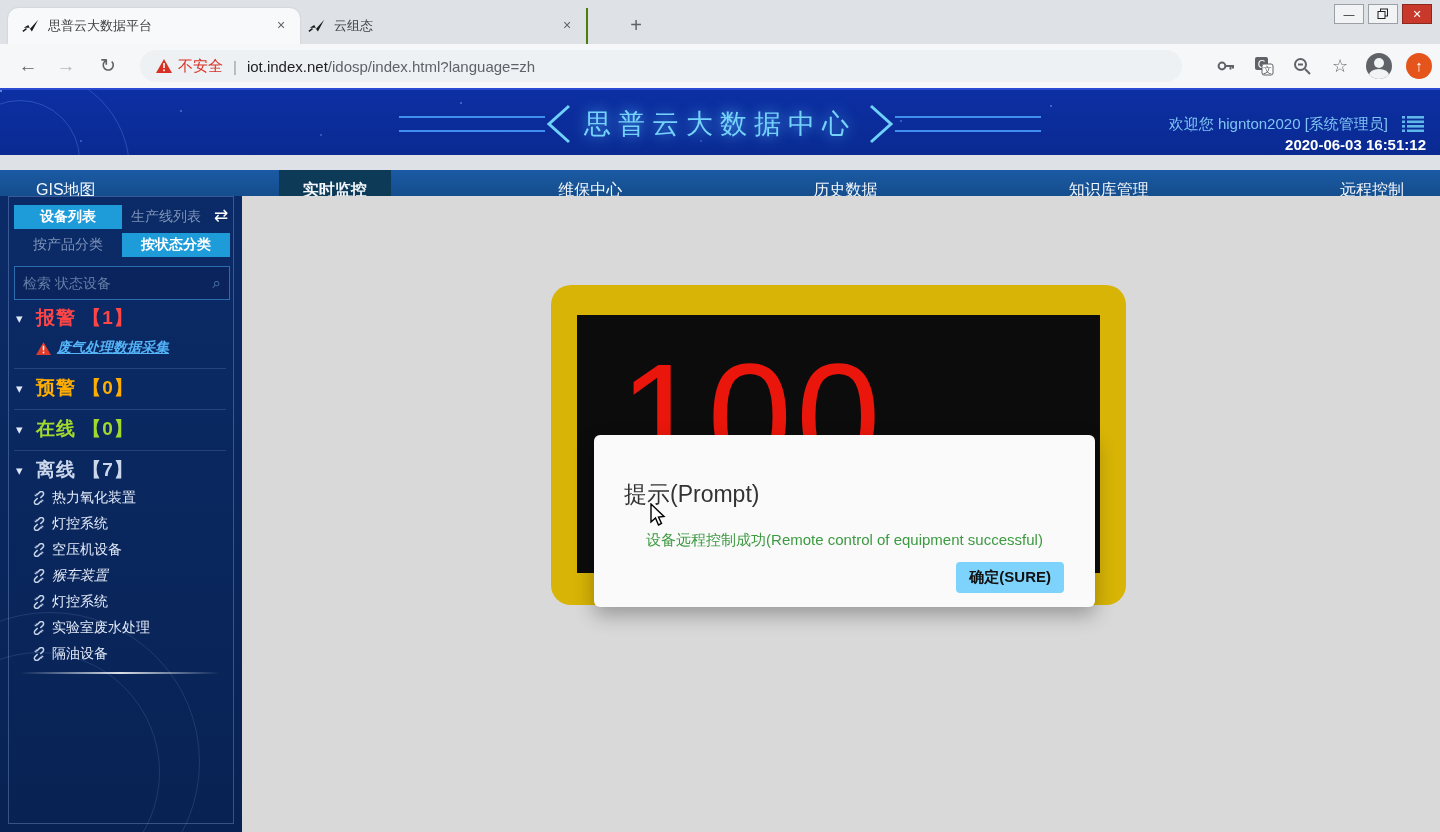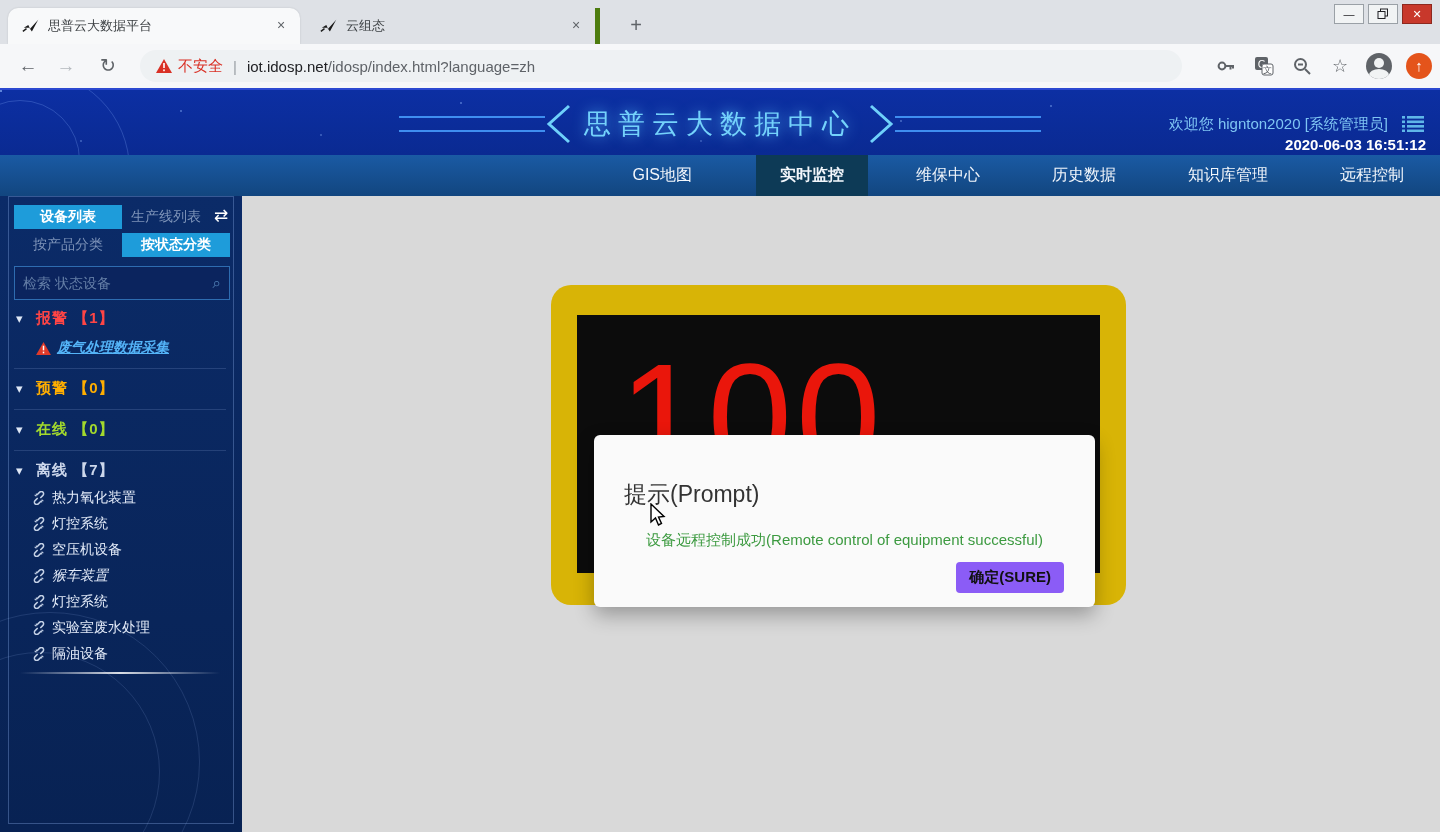--- a/index.html
+++ b/index.html
@@ -4,21 +4,21 @@
 <style>
   * { margin:0; padding:0; box-sizing:border-box; }
   html,body { width:1440px; height:832px; overflow:hidden; background:#000; }
   body { font-family:"Liberation Sans","DejaVu Sans",sans-serif; }
   #win { position:relative; width:1440px; height:832px; background:#dee1e6; overflow:hidden; }
 
   
   .tabstrip { position:absolute; left:0; top:0; width:1440px; height:44px; background:#dee1e6; }
   .tab { position:absolute; top:8px; height:36px; display:flex; align-items:center; padding:0 10px 0 14px; }
   .tab.active { left:8px; width:292px; background:#f8f9fa; border-radius:10px 10px 0 0; box-shadow:0 0 2px rgba(0,0,0,.15); }
-  .tab.inactive { left:306px; width:294px; border-right:5px solid #4d7c0f; }
+  .tab.inactive { left:294px; width:294px; border-right:2px solid #4d7c0f; }
   .tab .favicon { width:18px; height:18px; margin-right:8px; flex:none; }
   .tab .t-title { font-size:13px; color:#3c4043; white-space:nowrap; overflow:hidden; flex:1; }
   .tab .t-close { width:18px; height:18px; line-height:17px; text-align:center; border-radius:50%; color:#5f6368; font-size:14px; flex:none; cursor:pointer; }
   .newtab { position:absolute; left:622px; top:12px; width:28px; height:28px; border-radius:50%; text-align:center; line-height:26px; font-size:20px; color:#5f6368; }
   .winbtns { position:absolute; top:4px; right:8px; display:flex; gap:4px; }
   .winbtn { width:30px; height:20px; border:1px solid #9aa0a6; background:#f1f3f4; display:flex; align-items:center; justify-content:center; font-size:11px; color:#202124; }
   .winbtn.close { background:#c8382b; border-color:#8d281e; color:#fff; font-weight:bold; }
 
   .toolbar { position:absolute; left:0; top:44px; width:1440px; height:44px; background:#f6f7f9; }
   .navbtn { position:absolute; top:52px; width:28px; height:28px; font-size:19px; color:#5f6368; text-align:center; line-height:28px; }
@@ -44,59 +44,59 @@
                       900px 30px rgba(150,190,255,.45),1050px 15px rgba(150,190,255,.5),1190px 40px rgba(150,190,255,.4),
                       700px 50px rgba(150,190,255,.35),80px 50px rgba(150,190,255,.4); }
   .circuit { position:absolute; border:1px solid rgba(140,180,255,.25); border-radius:50%; }
   .brand-row { position:absolute; left:0; top:0; width:100%; height:67px; display:flex; align-items:center; justify-content:center; }
   .brand { font-size:27px; letter-spacing:7px; color:#74d2fb; text-shadow:0 0 14px rgba(90,190,255,.9); white-space:nowrap; }
   .bracket { width:175px; height:44px; margin:0 10px; flex:none; }
   .welcome { position:absolute; right:52px; top:25px; font-size:15px; color:#7fc5f3; white-space:nowrap; }
   .hdr-menu-ic { position:absolute; right:16px; top:26px; width:22px; height:16px; }
   .datetime { position:absolute; right:14px; top:46px; font-size:15px; font-weight:bold; color:#ffffff; }
 
-  .pg-nav { position:absolute; left:0; top:67px; width:1440px; height:41px; background:linear-gradient(180deg,#1a5aa4,#12467f); display:flex; align-items:stretch; justify-content:flex-end; }
+  .pg-nav { position:absolute; left:0; top:82px; width:1440px; height:41px; background:linear-gradient(180deg,#1a5aa4,#12467f); display:flex; align-items:stretch; justify-content:space-between; }
   .nav-item { display:flex; align-items:center; padding:0 24px; margin:0 12px; color:#f2f6fb; font-size:16px; cursor:pointer; }
   .nav-item.active { background:#0d3a56; font-weight:bold;margin-left:28px; }
 
   .content { position:absolute; left:0; top:108px; width:1440px; height:636px; }
   .sidebar { position:absolute; left:0; top:0; width:242px; height:636px; background:linear-gradient(180deg,#0b2b68,#08destroy 100%); background:linear-gradient(180deg,#0b2b68,#082253); overflow:hidden; }
   .sb-panel { position:absolute; left:8px; top:0px; width:226px; height:628px; border:1px solid rgba(140,175,235,.35); }
   .sb-arc { position:absolute; border:1px solid rgba(170,200,255,.14); border-radius:50%; }
 
   .lt-row { position:absolute; left:14px; height:24px; display:flex; }
   .lt-cell { height:24px; display:flex; align-items:center; justify-content:center; font-size:14px; color:#7d93b8; cursor:pointer; }
   .lt-cell.on { background:#1e9cda; color:#fff; font-weight:bold; }
   .swap-ic { position:absolute; left:210px; top:9px; width:22px; height:22px; color:#fff; font-size:17px; line-height:22px; text-align:center; }
 
   .search { position:absolute; left:14px; top:70px; width:216px; height:27px; background:rgba(12,34,90,.65); border:1px solid #2e6cb0; display:flex; align-items:center; padding:16px 8px; }
   .search input { flex:1; background:transparent; border:0; outline:none; color:#cfe0f5; font-size:14px; font-family:inherit; }
   .search input::placeholder { color:#647ea6; }
   .search .mag { color:#4f7fb5; font-size:15px; }
 
   .tree-row { position:absolute; left:16px; width:212px; height:24px; display:flex; align-items:center; cursor:pointer; }
   .chev { width:20px; color:#dfe8f6; font-size:13px; flex:none; }
-  .grp-label { font-size:15px; font-weight:bold; letter-spacing:1px; }
+  .grp-label { font-size:19px; font-weight:bold; letter-spacing:1px; }
   .sb-div { position:absolute; left:14px; width:212px; height:1px; background:rgba(160,190,240,.18); }
   .alarm-item { position:absolute; left:36px; height:24px; display:flex; align-items:center; cursor:pointer; }
   .alarm-item .lbl { font-size:14px; font-style:italic; font-weight:bold; text-decoration:underline; color:#54b4f8; margin-left:6px; }
   .dev-item { position:absolute; left:32px; height:24px; display:flex; align-items:center; cursor:pointer; }
   .dev-item .lbl { font-size:14px; color:#e2eaf8; margin-left:6px; }
   .botline { position:absolute; left:20px; top:476px; width:200px; height:2px;
              background:linear-gradient(90deg,rgba(255,255,255,0),rgba(255,255,255,.85),rgba(255,255,255,0)); }
 
   .main { position:absolute; left:242px; top:0; width:1198px; height:636px; background:#d9d9d9; }
   .device-card { position:absolute; left:309px; top:89px; width:575px; height:320px; background:#d8b406; border-radius:20px; }
   .device-screen { position:absolute; left:26px; top:30px; width:523px; height:258px; background:#0c0c0c; overflow:hidden; }
   .device-value { position:absolute; left:42px; top:26px; font-size:152px; line-height:1; color:#ea160b; letter-spacing:4px; }
 
   .dialog { position:absolute; left:346px; top:239px; width:501px; height:172px; background:#fafafa; border-radius:6px; box-shadow:0 8px 20px rgba(0,0,0,.3);margin-left:6px; }
   .dlg-title { position:absolute; left:30px; top:44px; font-size:23px; color:#333; }
   .dlg-msg { position:absolute; left:0; top:96px; width:100%; text-align:center; font-size:15px; color:#3c9a40; }
-  .dlg-ok { position:absolute; right:31px; bottom:14px; height:31px; padding:0 13px; background:#8b5cf6; border:0; border-radius:4px; font-size:15px; font-weight:bold; color:#111; font-family:inherit; cursor:pointer; }
+  .dlg-ok { position:absolute; right:31px; bottom:14px; height:31px; padding:0 13px; background:#7dd3fc; border:0; border-radius:4px; font-size:15px; font-weight:bold; color:#111; font-family:inherit; cursor:pointer; }
 
   .cursor { position:absolute; left:650px; top:503px; width:18px; height:26px; z-index:50; }
 </style>
 </head>
 <body>
 
 <div id="win">
 
   <div class="tabstrip">
     <div class="tab active">
@@ -133,21 +133,21 @@
   <div class="navbtn fwd" style="left:52px">→</div>
   <div class="navbtn" style="left:94px">↻</div>
   <div class="addrpill">
     <svg class="warn-tri" viewBox="0 0 16 14">
         <path d="M8 0 L16 14 H0 Z" fill="#d93025"></path>
         <rect x="7.2" y="4" width="1.6" height="5" fill="#fff"></rect>
         <rect x="7.2" y="10.4" width="1.6" height="1.8" fill="#fff"></rect>
       </svg>
     <span class="sec-label">不安全</span>
     <span class="url-sep">|</span>
-    <span class="url-host">iot.idosp.net</span>
+    <span class="url-host">iot.index.net</span>
       <span class="url-path">/idosp/index.html?language=zh</span>
   </div>
   <div class="tb-icons">
     <div class="tb-ic">
       <svg width="20" height="20" viewBox="0 0 20 20">
           <circle cx="6" cy="10" r="3.4" fill="none" stroke="#5f6368" stroke-width="2"></circle>
           <path d="M9.4 10 H18 M14.5 10 V13.6 M17 10 V12.6" stroke="#5f6368" stroke-width="2"></path>
         </svg>
     </div>
     <div class="tb-ic">

